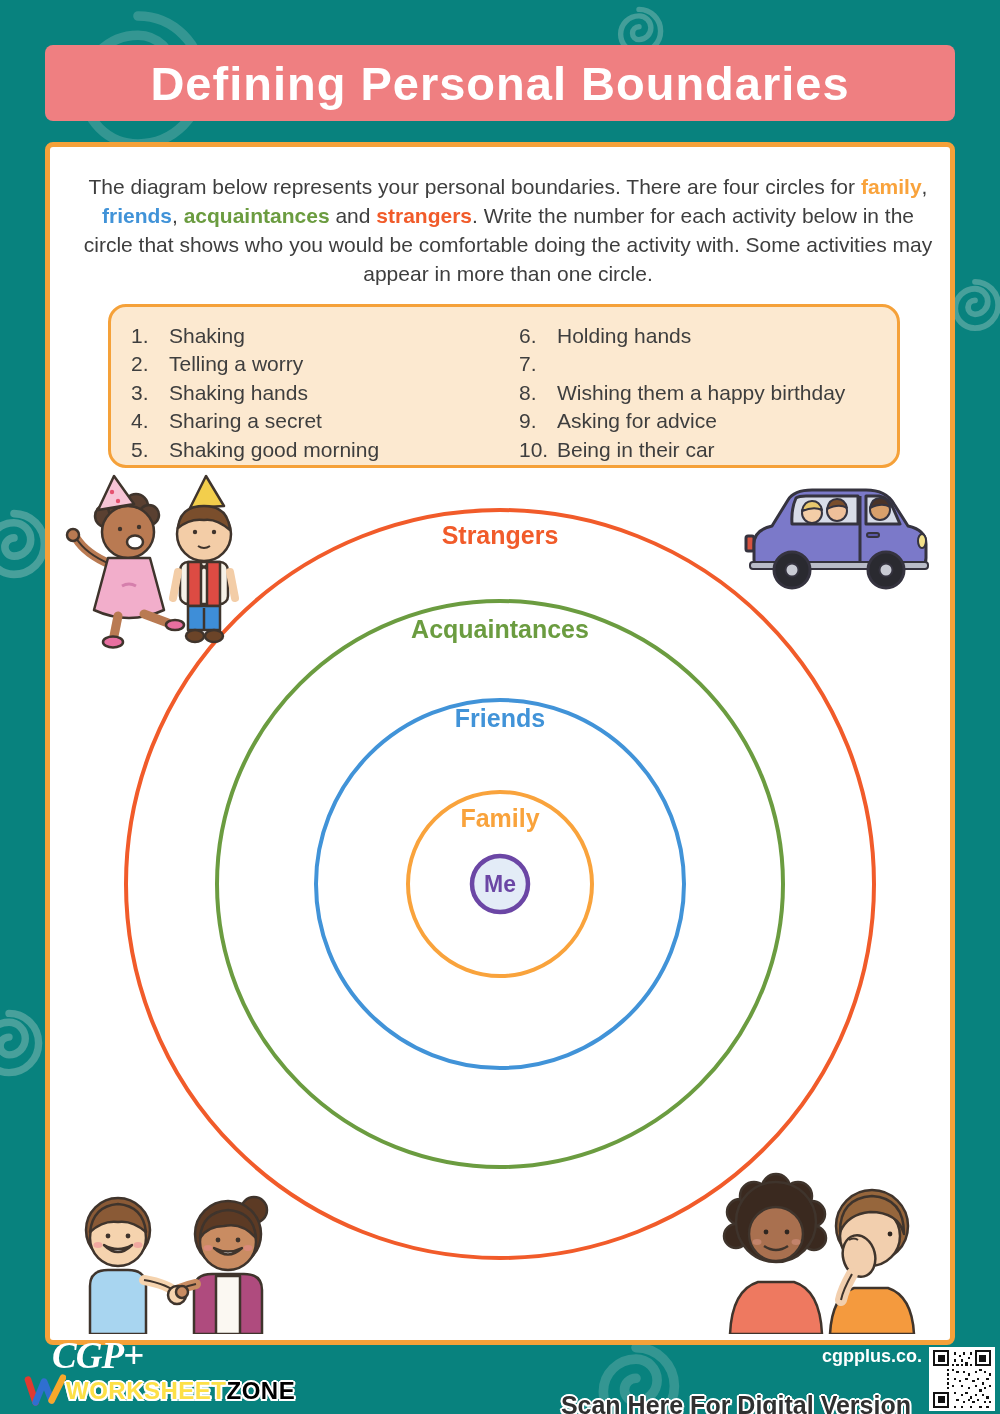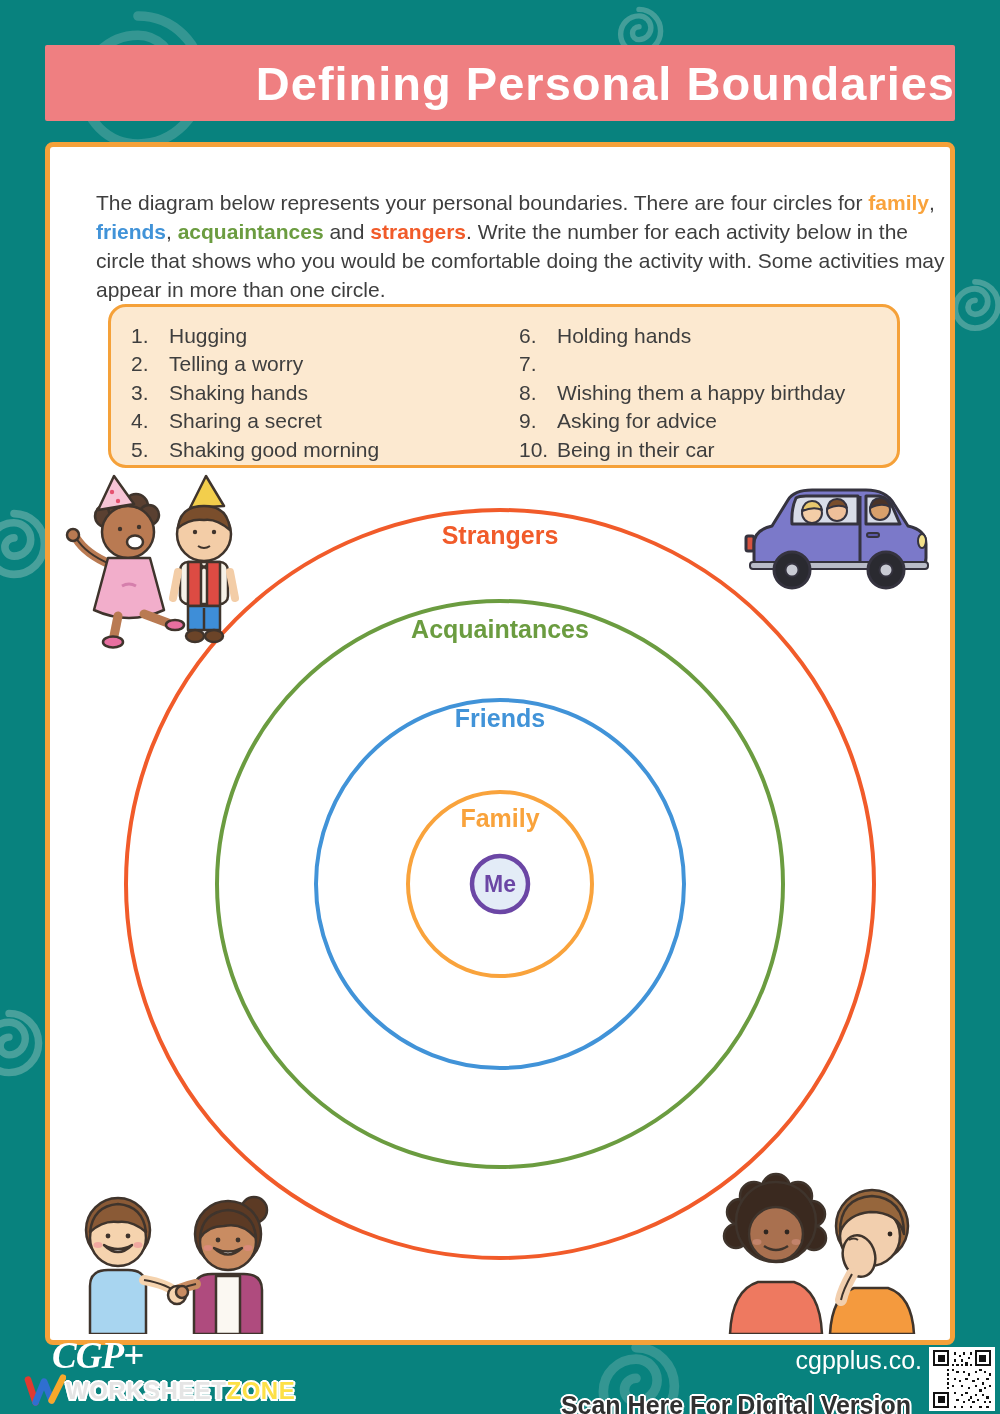--- a/index.html
+++ b/index.html
@@ -2,28 +2,28 @@
 <html><head>
 <meta charset="utf-8">
 <style>
   html,body{margin:0;padding:0;}
   body{font-family:"Liberation Sans",sans-serif;}
   .page{position:relative;width:1000px;height:1414px;background:#08827E;overflow:hidden;}
 
   .swirl{position:absolute;}
 
   .banner{position:absolute;left:45px;top:45px;width:910px;height:76px;
-    background:#EF7F81;border-radius:2px;display:flex;align-items:center;justify-content:flex-end;}
+    background:#EF7F81;border-radius:8px;display:flex;align-items:center;justify-content:center;}
   .banner h1{margin:0;color:#FFFFFF;font-size:47px;font-weight:bold;letter-spacing:1px;}
 
   .panel{position:absolute;left:45px;top:142px;width:910px;height:1203px;box-sizing:border-box;
     background:#FFFFFF;border:5px solid #F5A139;border-radius:8px;}
 
-  .instructions{position:absolute;left:80px;top:172px;width:856px;margin:16px;
-    font-size:21px;line-height:29px;color:#3E3E3E;}
+  .instructions{position:absolute;left:80px;top:172px;width:856px;margin:0;
+    font-size:21px;line-height:29px;color:#3E3E3E;text-align:center;}
   .w-family{color:#F9A33C;font-weight:bold;}
   .w-friends{color:#4193D8;font-weight:bold;}
   .w-acquaintances{color:#6B9C40;font-weight:bold;}
   .w-strangers{color:#F15B2A;font-weight:bold;}
 
   .activity-box{position:absolute;left:108px;top:304px;width:792px;height:164px;box-sizing:border-box;
     background:#FCE9D0;border:3.5px solid #F5A139;border-radius:18px;
     display:flex;padding:15px 10px 10px 20px;}
   .activity-col{display:flex;flex-direction:column;}
   .activity-col.left{width:388px;}
@@ -39,24 +39,24 @@
 
   .illus{position:absolute;}
   .illus path,.illus circle,.illus ellipse,.illus rect,.illus polygon{stroke-linejoin:round;}
 
   .footer-brand{position:absolute;left:52px;top:1334px;margin:0;
     font-family:"Liberation Serif",serif;font-style:italic;font-weight:bold;
     font-size:37px;color:#FFFFFF;letter-spacing:-1px;}
   .footer-wz{position:absolute;left:24px;top:1374px;display:flex;align-items:center;}
   .wz-text{font-size:24px;font-weight:800;letter-spacing:0.5px;
     text-shadow:2px 0 #fff,-2px 0 #fff,0 2px #fff,0 -2px #fff,1.5px 1.5px #fff,-1.5px -1.5px #fff,1.5px -1.5px #fff,-1.5px 1.5px #fff;}
-  .wz-worksheet{color:#e5e5e5;}
-  .wz-zone{color:#fde047;}
+  .wz-worksheet{color:#fde047;}
+  .wz-zone{color:#000000;}
   .footer-site{position:absolute;right:78px;top:1346px;margin:0;
-    font-size:25px;font-weight:normal;color:#FFFFFF;}
+    font-size:18px;font-weight:bold;color:#FFFFFF;}
   .footer-scan{position:absolute;right:76px;top:1378px;margin:13px;
     font-size:25px;font-weight:bold;color:#303030;
     text-shadow:2px 0 #fff,-2px 0 #fff,0 2px #fff,0 -2px #fff,1.5px 1.5px #fff,-1.5px -1.5px #fff,1.5px -1.5px #fff,-1.5px 1.5px #fff;}
   .qr-box{position:absolute;left:929px;top:1347px;width:66px;height:64px;background:#FFFFFF;
     display:flex;align-items:center;justify-content:center;}
 </style>
 </head>
 <body>
 
 <div class="page">
@@ -93,21 +93,21 @@
   </header>
 
   <div class="panel"></div>
 
   <p class="instructions"><span>The diagram below represents your personal boundaries. There are four circles for </span><span class="w-family">family</span><span>, </span><span class="w-friends">friends</span><span>, </span><span class="w-acquaintances">acquaintances</span><span> and </span><span class="w-strangers">strangers</span><span>. Write the number for each activity below in the circle that shows who you would be comfortable doing the activity with. Some activities may appear in more than one circle.</span></p>
 
   <div class="activity-box">
     <div class="activity-col left">
       <div class="activity-row">
           <span class="activity-num">1.</span>
-          <span>Hugging</span>
+          <span>Shaking</span>
         </div>
       <div class="activity-row">
           <span class="activity-num">2.</span>
           <span>Telling a worry</span>
         </div>
       <div class="activity-row">
           <span class="activity-num">3.</span>
           <span>Shaking hands</span>
         </div>
       <div class="activity-row">

